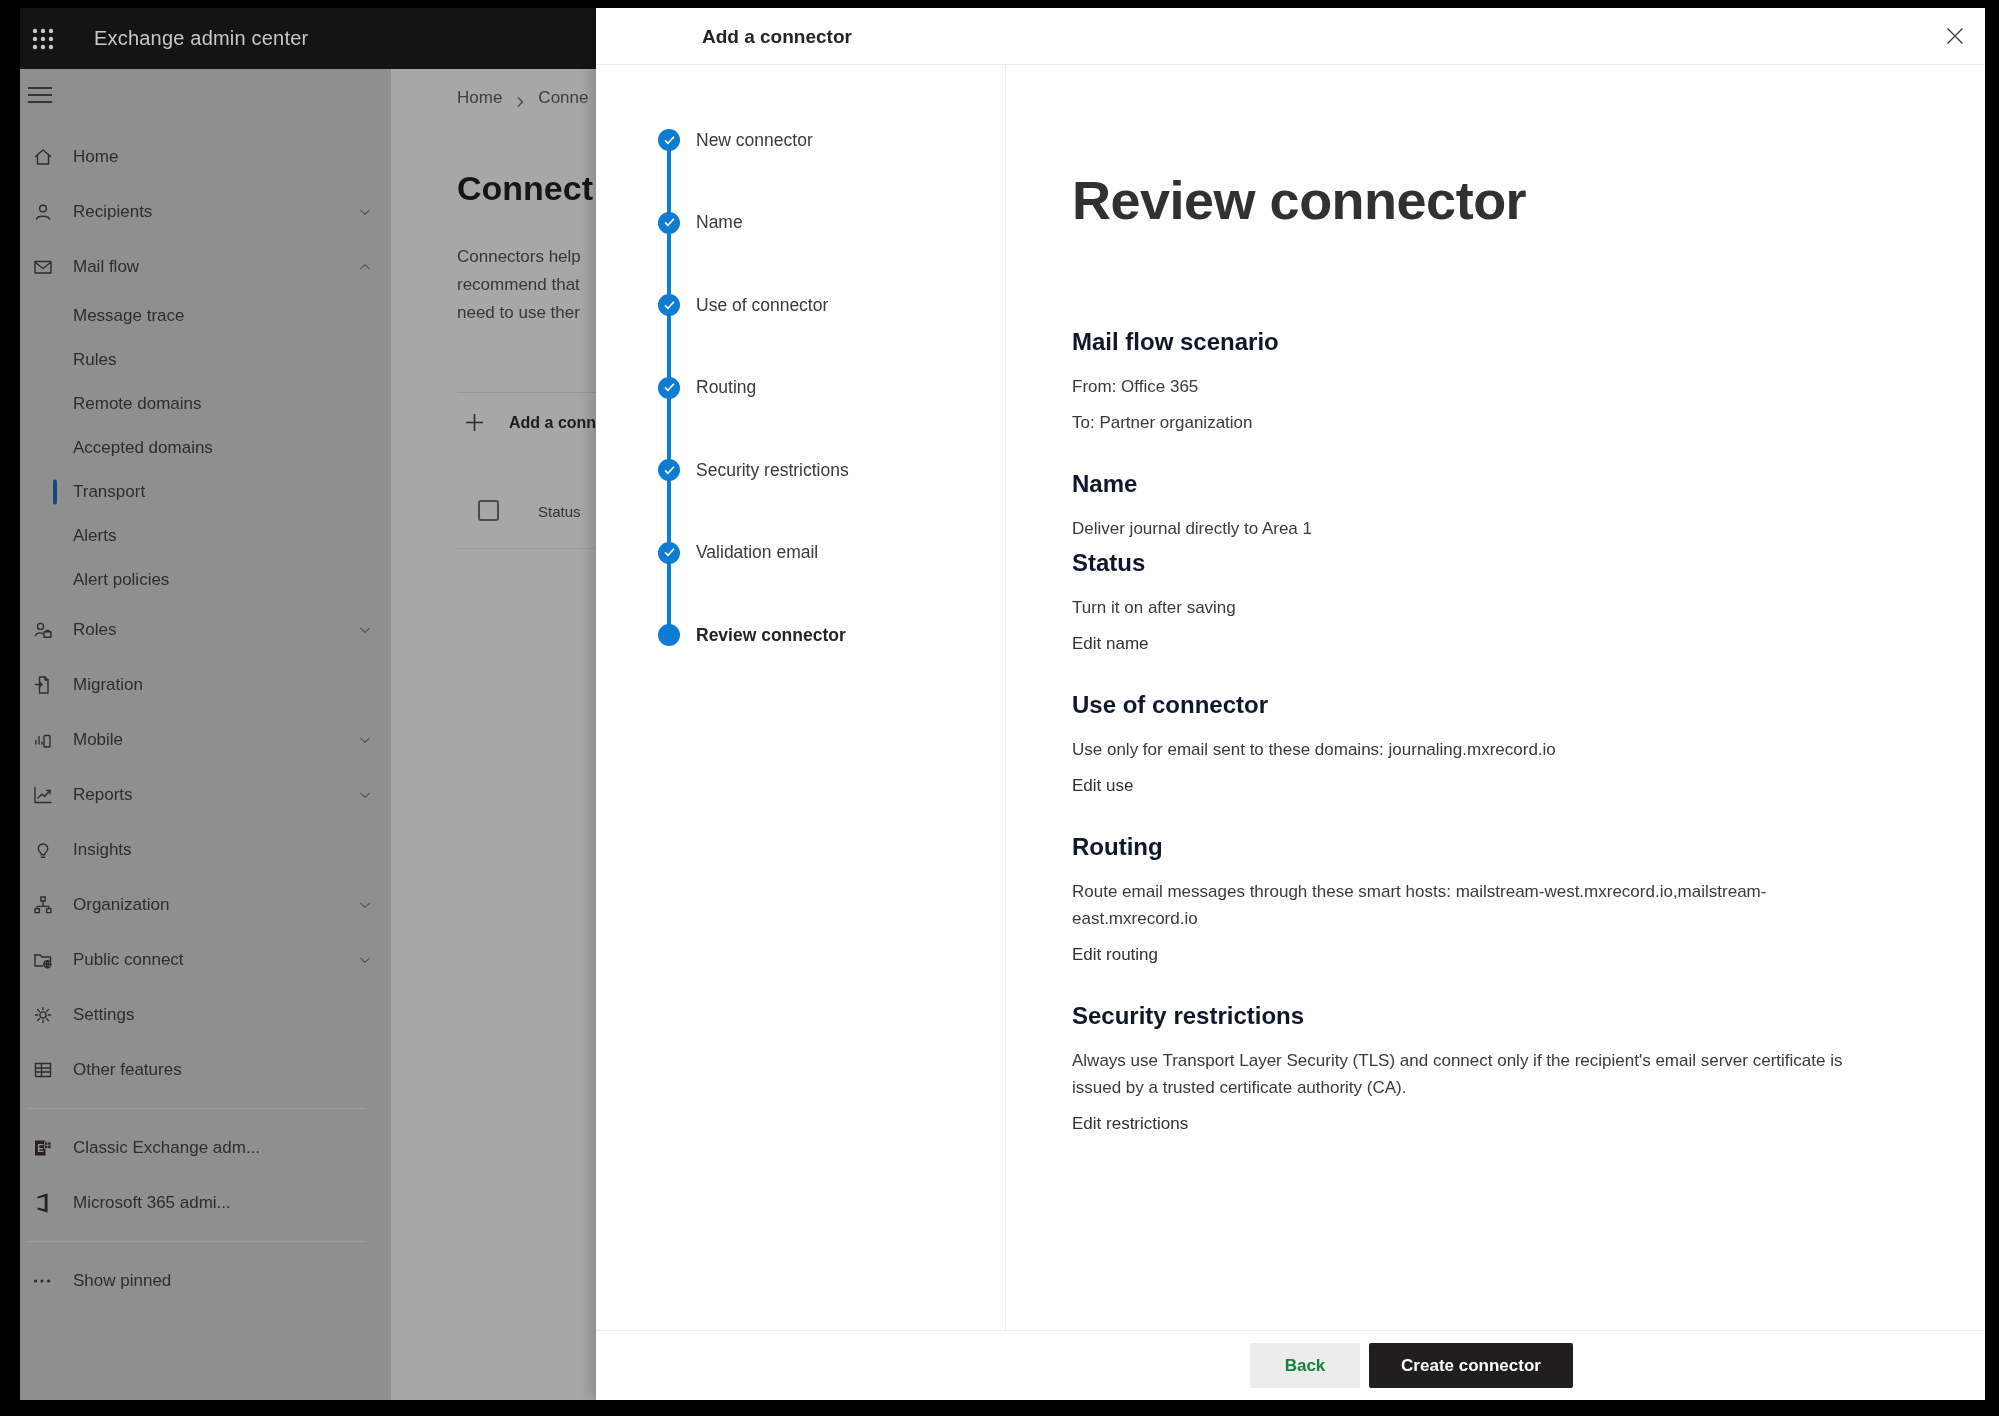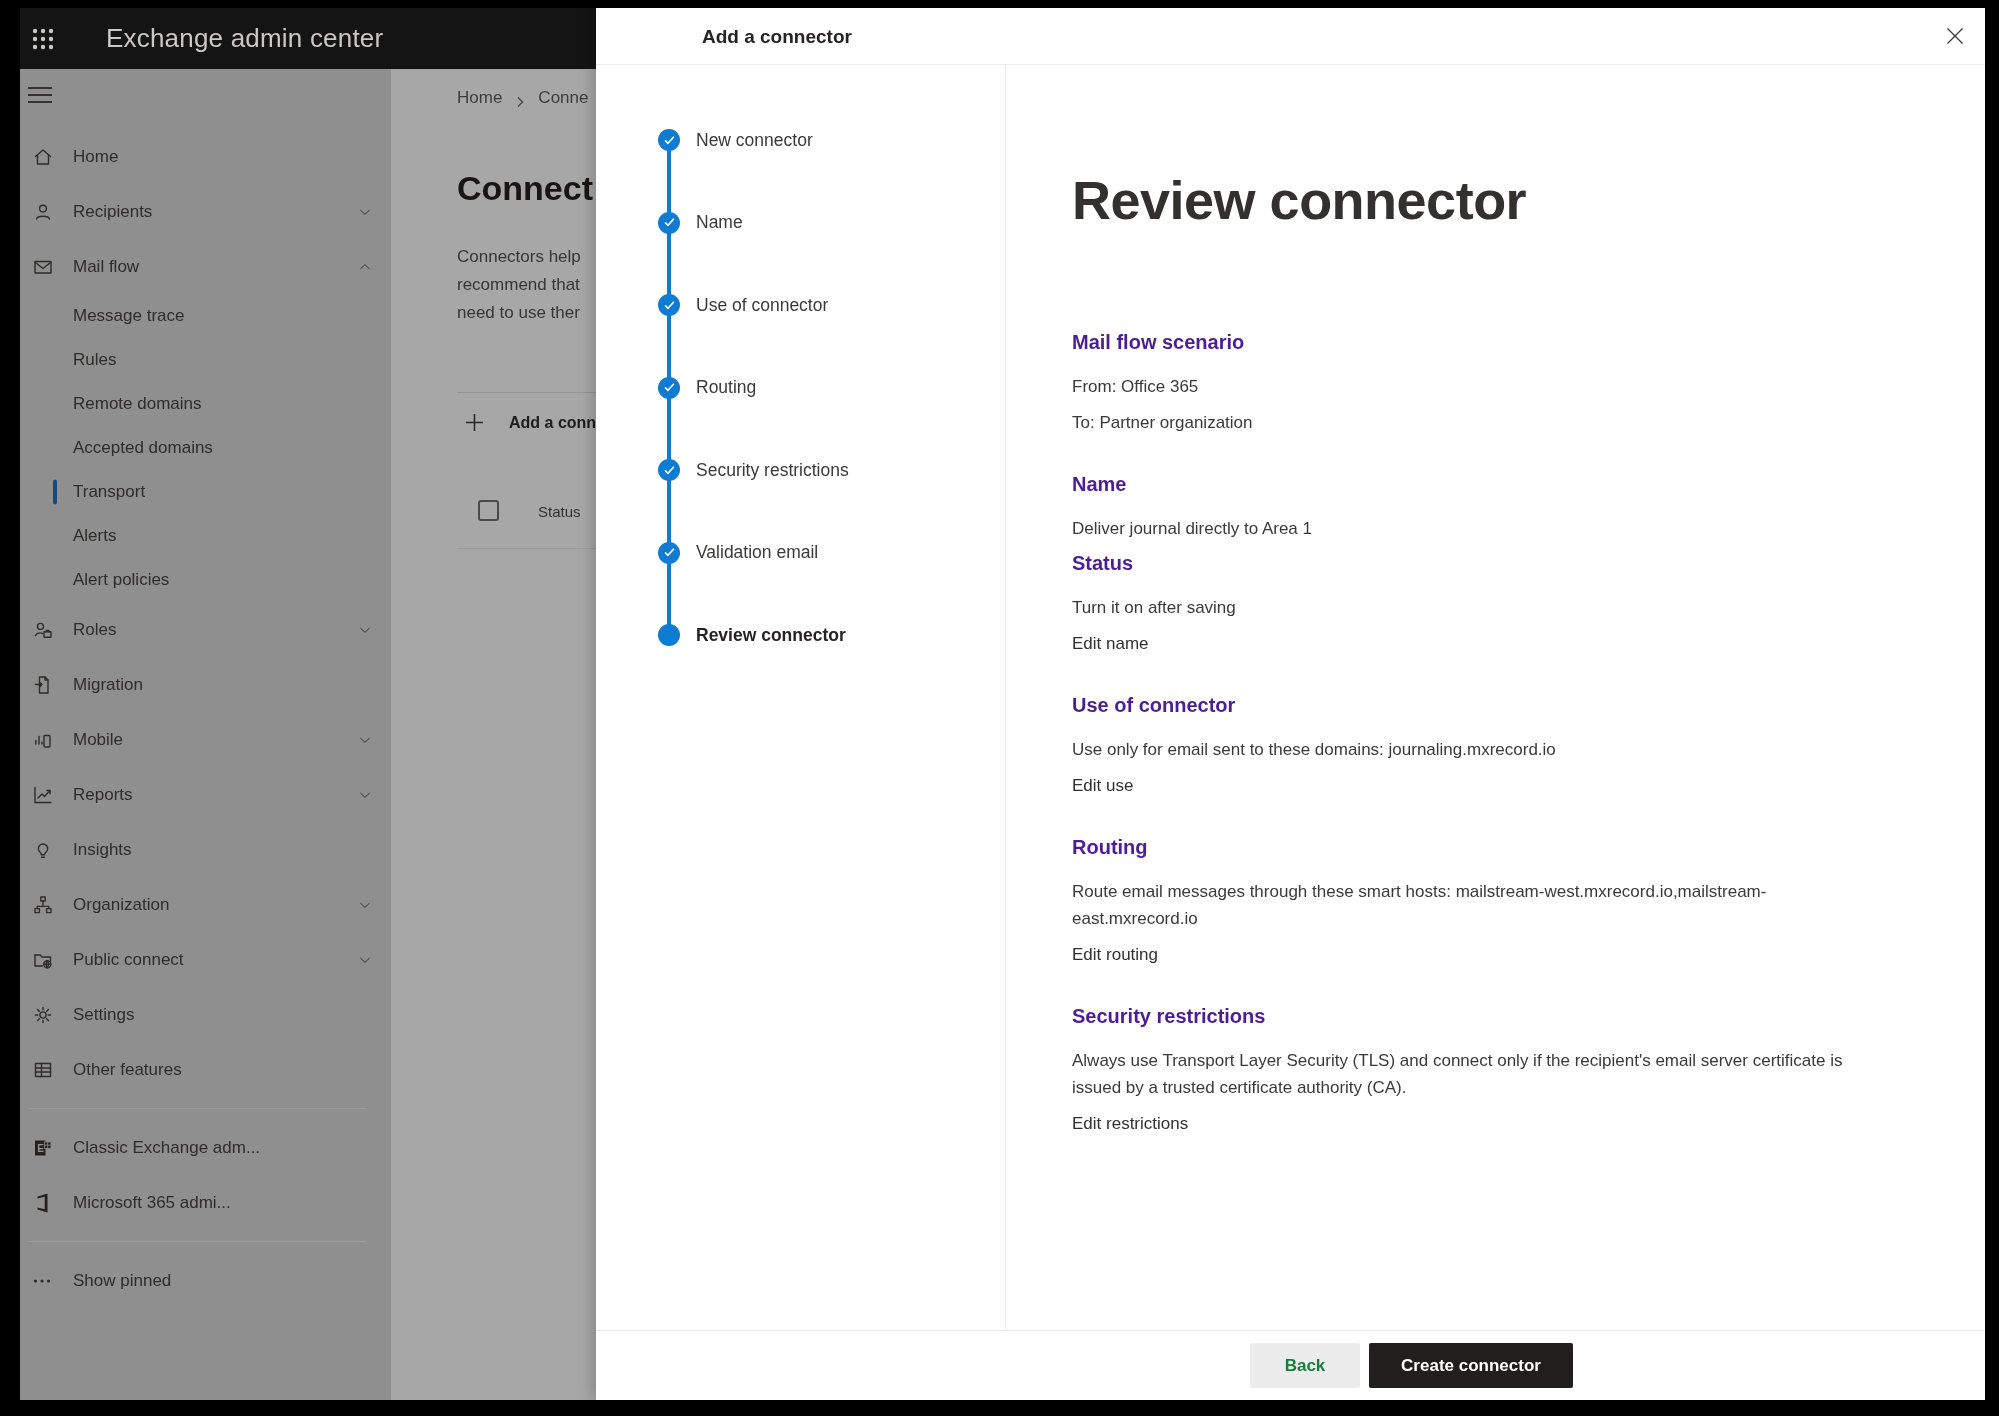--- a/index.html
+++ b/index.html
@@ -14,21 +14,21 @@
   #app {
     position:absolute; left:20px; top:8px; width:1965px; height:1392px;
     background:#a7a7a7; overflow:hidden;
   }
   
   #topbar {
     position:absolute; left:0; top:0; width:100%; height:61px;
     background:#141414; display:flex; align-items:center; z-index:2;
   }
   .waffle { width:26px; height:26px; margin-left:10px; display:flex; align-items:center; justify-content:center; cursor:pointer; }
-  #topbar .title { color:#c9c8c6; font-size:26px; margin-left:50px; letter-spacing:.2px; }
+  #topbar .title { color:#c9c8c6; font-size:20px; margin-left:38px; letter-spacing:.2px; }
   
   #sidebar {
     position:absolute; left:0; top:61px; width:371px; bottom:0;
     background:#8f8f8f; z-index:1;
   }
   .hamburger { position:absolute; left:8px; top:18px; width:26px; height:20px; cursor:pointer; }
   .hamburger div { height:2px; background:#353433; margin-bottom:5px; width:24px; }
   #nav { position:absolute; left:0; top:60px; width:100%; }
   .nav-item { display:flex; align-items:center; height:55px; position:relative; color:#2e2d2b; cursor:pointer; }
   .nav-item.sub { height:44px; }
@@ -69,21 +69,21 @@
   .step .dot {
     width:22px; height:22px; border-radius:50%; background:#0f7cd4; flex:0 0 22px;
     display:flex; align-items:center; justify-content:center; position:relative; z-index:2;
   }
   .step .slabel { margin-left:16px; font-size:17.5px; color:#3b3a39; white-space:nowrap; }
   .step.current .slabel { font-weight:700; color:#252423; }
   
   #content { position:absolute; left:476px; top:157px; width:803px; }
   #review-heading { font-size:54px; line-height:70px; font-weight:700; color:#323130; letter-spacing:-.5px; }
   #sections { margin-top:96px; }
-  .sec-title { font-size:20px; font-weight:700; color:#4c1d95; line-height:22px; margin-top:37px; margin-bottom:20px; }
+  .sec-title { font-size:24px; font-weight:700; color:#0f172a; line-height:22px; margin-top:37px; margin-bottom:20px; }
   .sec-title.first { margin-top:0; }
   .sec-title.tight { margin-top:10px; }
   .sec-line { font-size:17px; line-height:27px; color:#3b3a39; margin-bottom:9px; }
   .sec-edit { display:inline-block; font-size:17px; line-height:27px; color:#323130; cursor:pointer; background:none; border:none; font-family:inherit; padding:0; }
   
   #panel-footer-line { position:absolute; left:0; top:1322px; width:100%; height:1px; background:#ebebeb; }
   #panel-buttons { position:absolute; left:654px; top:1335px; display:flex; gap:9px; }
   .btn { height:45px; border:none; border-radius:2px; font-family:inherit; font-size:17px; font-weight:600; cursor:pointer; }
   #btn-back { width:110px; background:#ececec; color:#15803d; }
   #btn-create { width:204px; background:#201f1e; color:#ffffff; }

